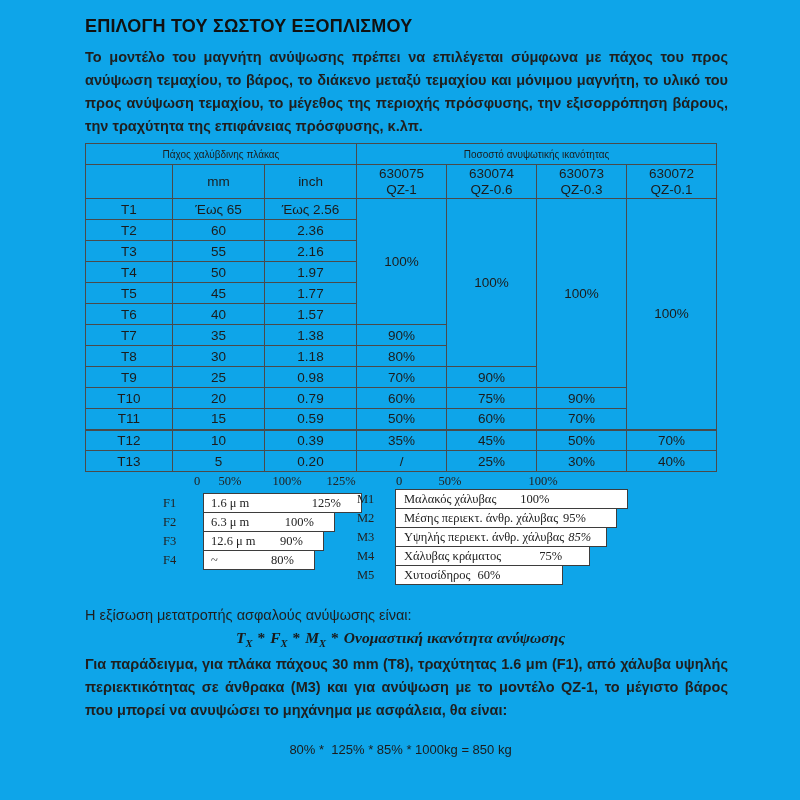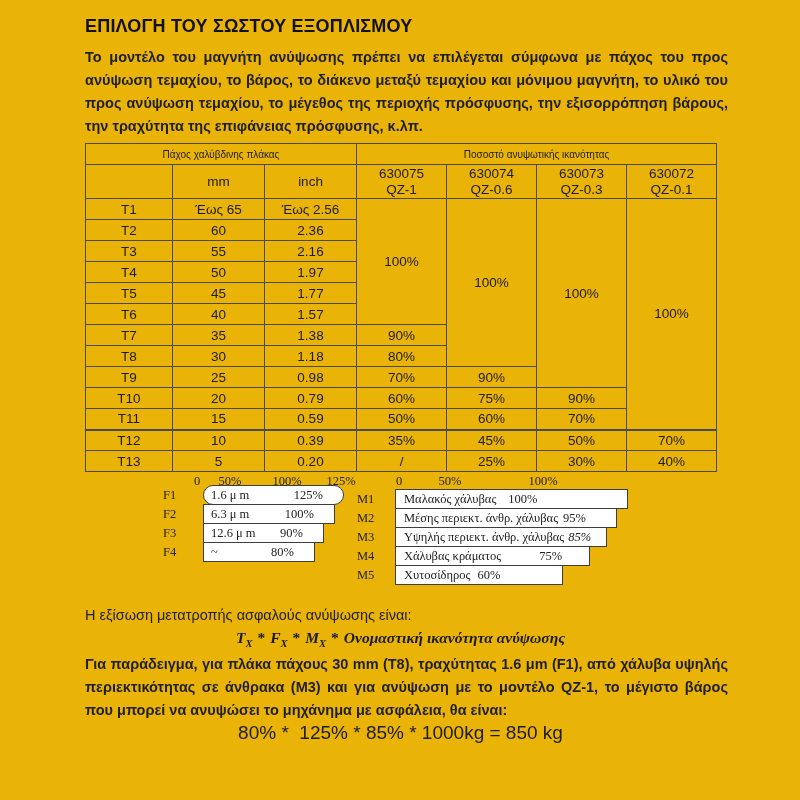--- a/index.html
+++ b/index.html
@@ -1,20 +1,20 @@
 <!DOCTYPE html>
 <html><head>
 <meta charset="utf-8">
 <style>
   * { box-sizing: border-box; }
   html, body { margin: 0; padding: 0; background: #ffffff; }
   .page {
     position: relative;
     width: 800px; height: 800px;
-    background: #eab308;
+    background: #0ea5e9;
     padding: 16px 72px 0 85px;
     overflow: hidden;
     font-family: "Liberation Sans", sans-serif;
     color: #1f1f1f;
   }
   .title {
     font-size: 18px; font-weight: bold; letter-spacing: .2px;
     margin: 0 0 9px 0; color: #111;
   }
   .para { font-size: 14.5px; line-height: 23px; margin: 0; }
@@ -34,21 +34,21 @@
   .cap-table thead tr.sub-row th { height: 34px; line-height: 16px; }
   .cap-table tbody td { height: 21px; }
   .cap-table tbody tr.thick-top td { border-top-width: 2px; }
 
   .ref-para { margin-top: 7px; }
 
   
   .charts { position: relative; height: 127px; margin-top: 2px;
             font-family: "Liberation Serif", serif; font-size: 12.5px; color: #222; }
   .axis-label { position: absolute; top: 0; transform: translateX(-50%); white-space: nowrap; }
-  .f-rows { position: absolute; left: 118px; top: 12px; }
+  .f-rows { position: absolute; left: 118px; top: 20px; }
   .m-rows { position: absolute; left: 310px; top: 16px; }
   .chart-row { position: relative; }
   .chart-bar {
     position: relative; height: 20px; margin-top: -1px;
     border: 1px solid #3d3d3d; background: #fff;
     display: flex; align-items: center; white-space: nowrap;
   }
   .f-rows .chart-bar { justify-content: space-between; padding: 0 20px 0 7px; }
   .m-rows .chart-bar { padding: 0 6px 0 8px; }
   .row-label { position: absolute; top: 3px; width: 34px; }
@@ -60,22 +60,22 @@
   .eq-intro { margin-top: 3px; }
   .equation {
     margin-top: 2px; text-align: center; width: 631px;
     font-family: "Liberation Serif", serif; font-style: italic; font-weight: bold;
     font-size: 15.5px; color: #1a1a1a;
   }
   .equation sub { font-size: 10.5px; font-style: italic; }
   .eq-op { margin: 0 5px; font-style: normal; }
   .example { margin-top: 4px; }
   .result {
-    margin-top: 0; width: 631px; text-align: center;
-    font-size: 19px; white-space: pre; color: #1c1c1c;
+    margin-top: 20px; width: 631px; text-align: center;
+    font-size: 13px; white-space: pre; color: #1c1c1c;
   }
 </style>
 </head>
 <body>
 
 <div class="page">
 
   <h1 class="title">ΕΠΙΛΟΓΗ ΤΟΥ ΣΩΣΤΟΥ ΕΞΟΠΛΙΣΜΟΥ</h1>
 
   <p class="para justify intro">Το μοντέλο του μαγνήτη ανύψωσης πρέπει να επιλέγεται σύμφωνα με πάχος του προς ανύψωση τεμαχίου, το βάρος, το διάκενο μεταξύ τεμαχίου και μόνιμου μαγνήτη, το υλικό του προς ανύψωση τεμαχίου, το μέγεθος της περιοχής πρόσφυσης, την εξισορρόπηση βάρους, την τραχύτητα της επιφάνειας πρόσφυσης, κ.λπ.</p>
@@ -200,21 +200,21 @@
   <div class="charts">
     <div id="f-axis">
         <span class="axis-label" style="left: 112px;">0</span>
         <span class="axis-label" style="left: 145px;">50%</span>
         <span class="axis-label" style="left: 202px;">100%</span>
         <span class="axis-label" style="left: 256px;">125%</span>
       </div>
     <div class="f-rows" id="f-rows">
         <div class="chart-row">
           <span class="row-label">F1</span>
-          <div class="chart-bar" style="width: 141px; border-radius: 10px;">
+          <div class="chart-bar" style="width: 159px;">
             <span>1.6 μ m</span>
             <span class="bar-pct">125%</span>
           </div>
         </div>
         <div class="chart-row">
           <span class="row-label">F2</span>
           <div class="chart-bar" style="width: 132px;">
             <span>6.3 μ m</span>
             <span class="bar-pct">100%</span>
           </div>
@@ -235,21 +235,21 @@
         </div>
       </div>
     <div id="m-axis">
         <span class="axis-label" style="left: 314px;">0</span>
         <span class="axis-label" style="left: 365px;">50%</span>
         <span class="axis-label" style="left: 458px;">100%</span>
       </div>
     <div class="m-rows" id="m-rows">
         <div class="chart-row">
           <span class="row-label">M1</span>
-          <div class="chart-bar" style="width: 233px;">
+          <div class="chart-bar" style="width: 233px; gap: 12px;">
             <span>Μαλακός χάλυβας</span>
             <span class="bar-pct" style="margin-left: 12px;">100%</span>
           </div>
         </div>
         <div class="chart-row">
           <span class="row-label">M2</span>
           <div class="chart-bar" style="width: 222px;">
             <span>Μέσης περιεκτ. άνθρ. χάλυβας</span>
             <span class="bar-pct" style="margin-left: 5px;">95%</span>
           </div>

